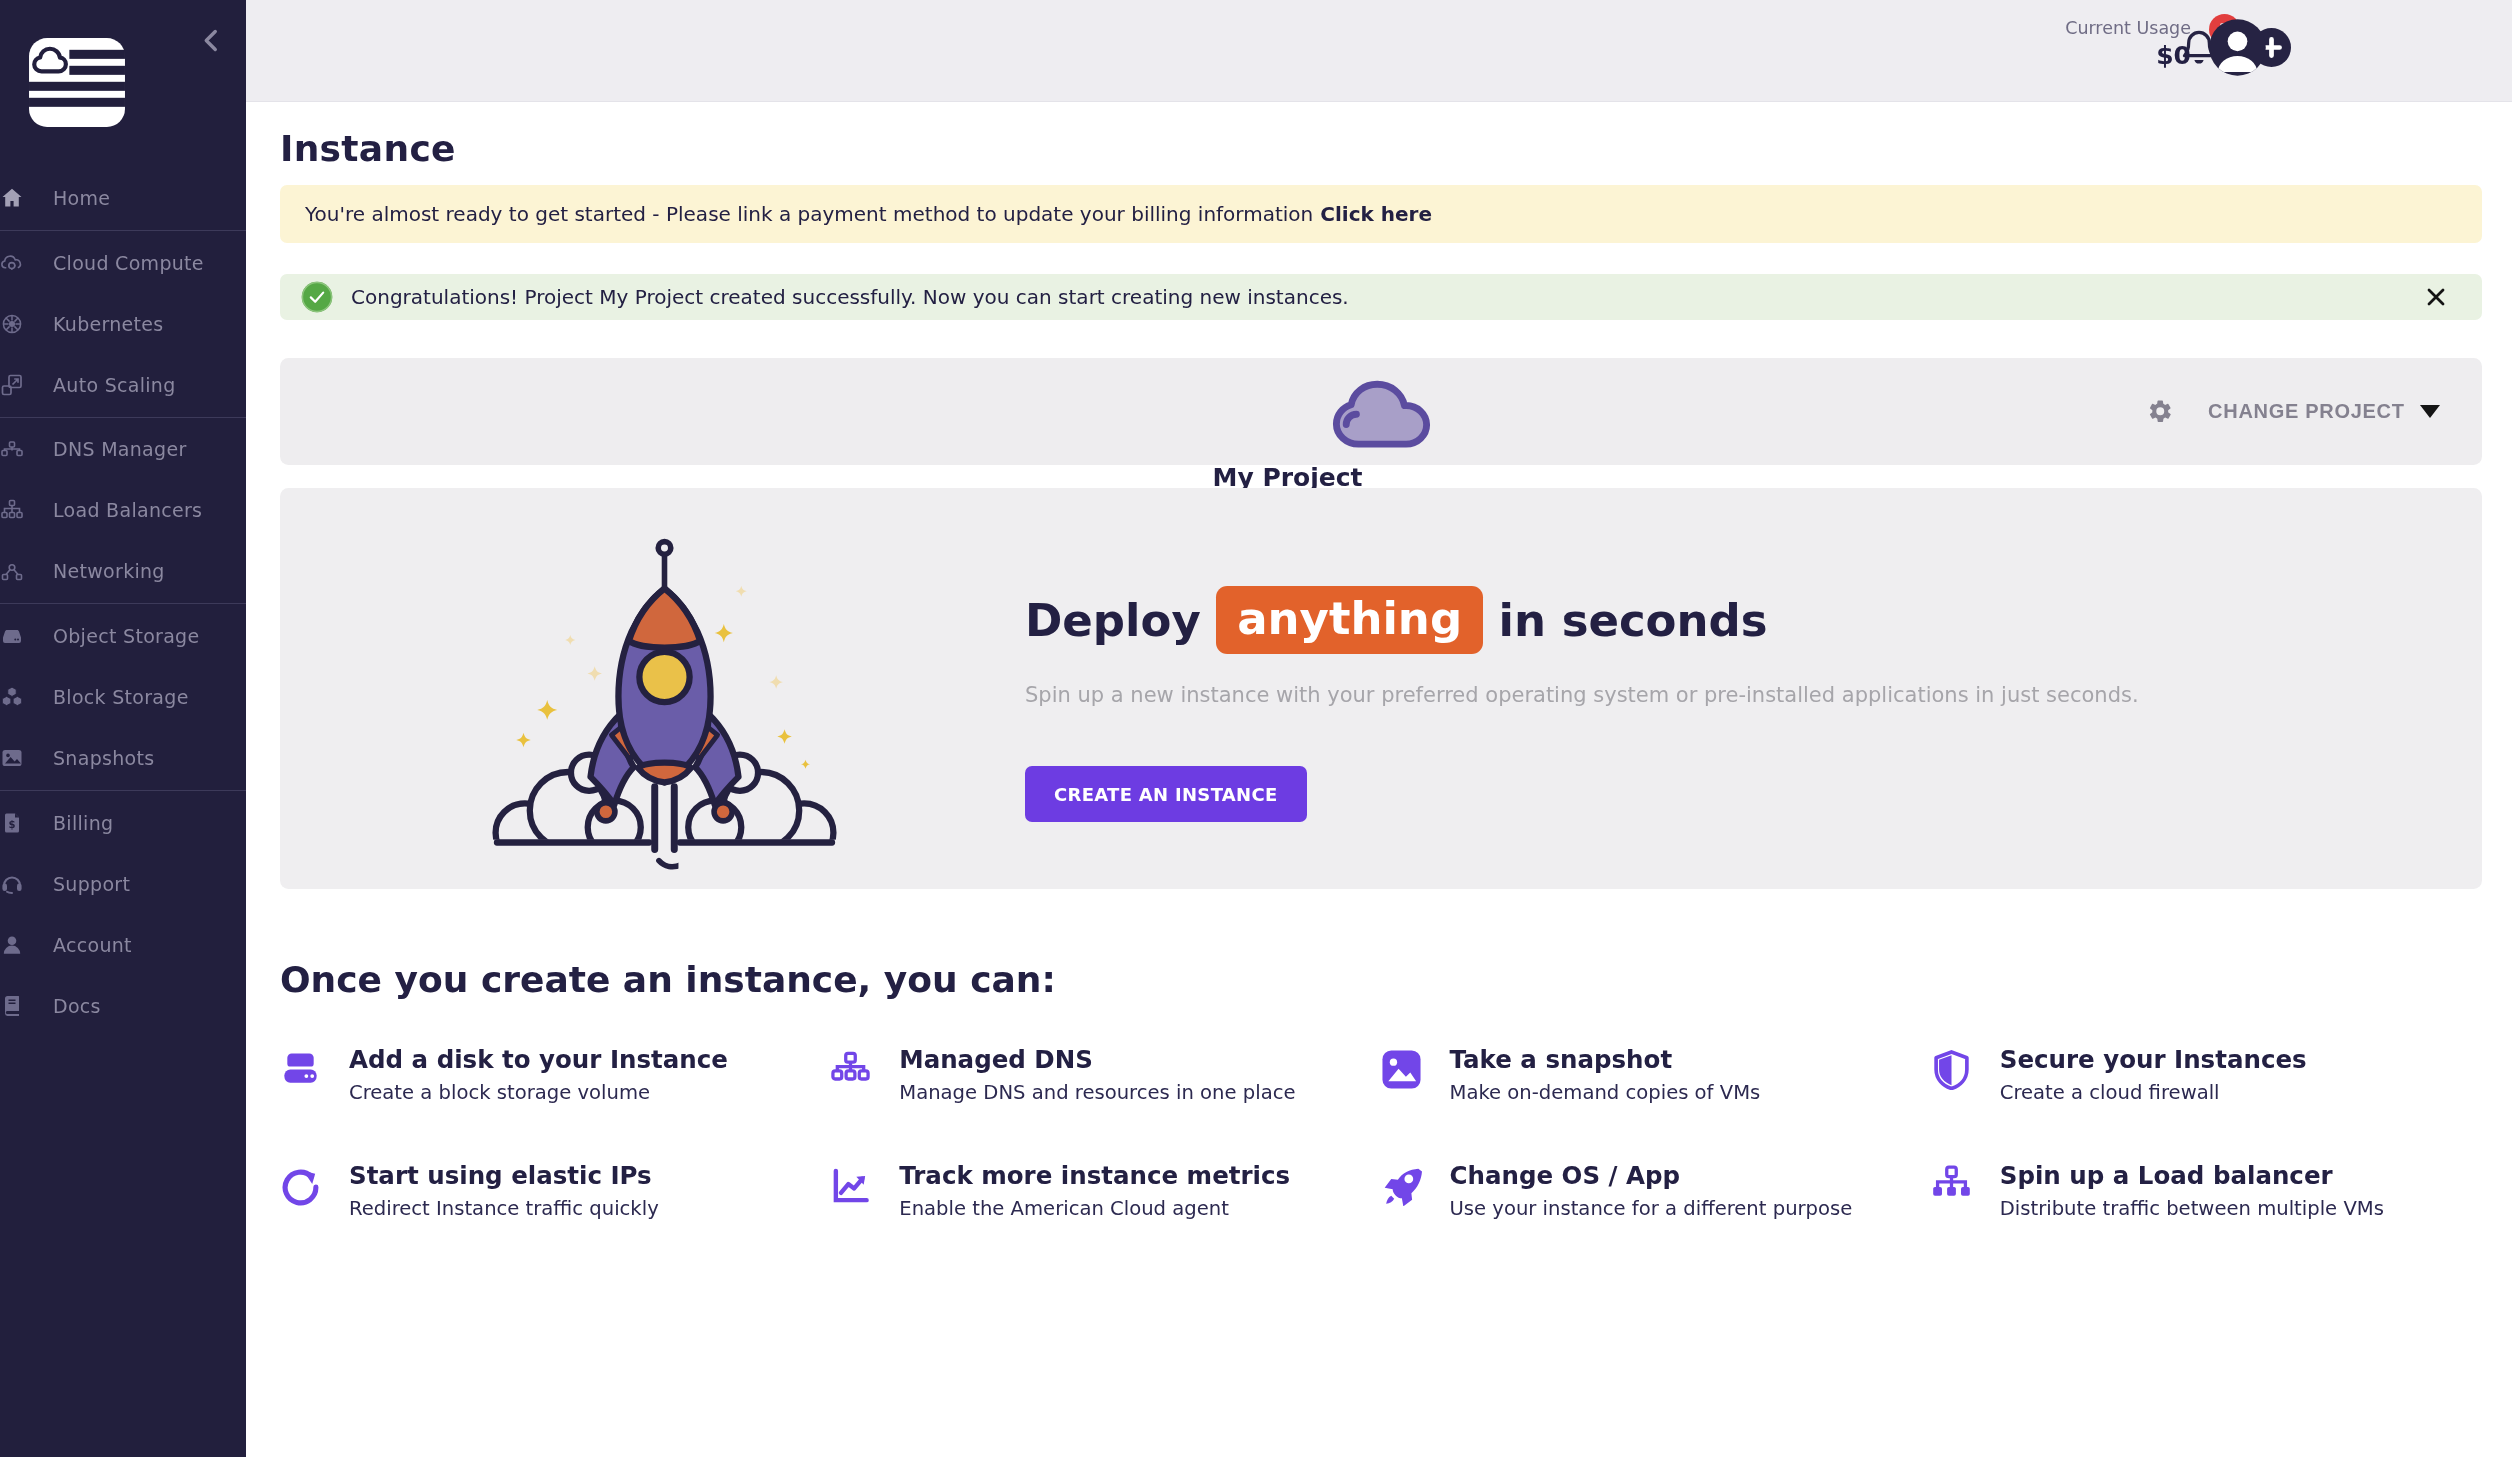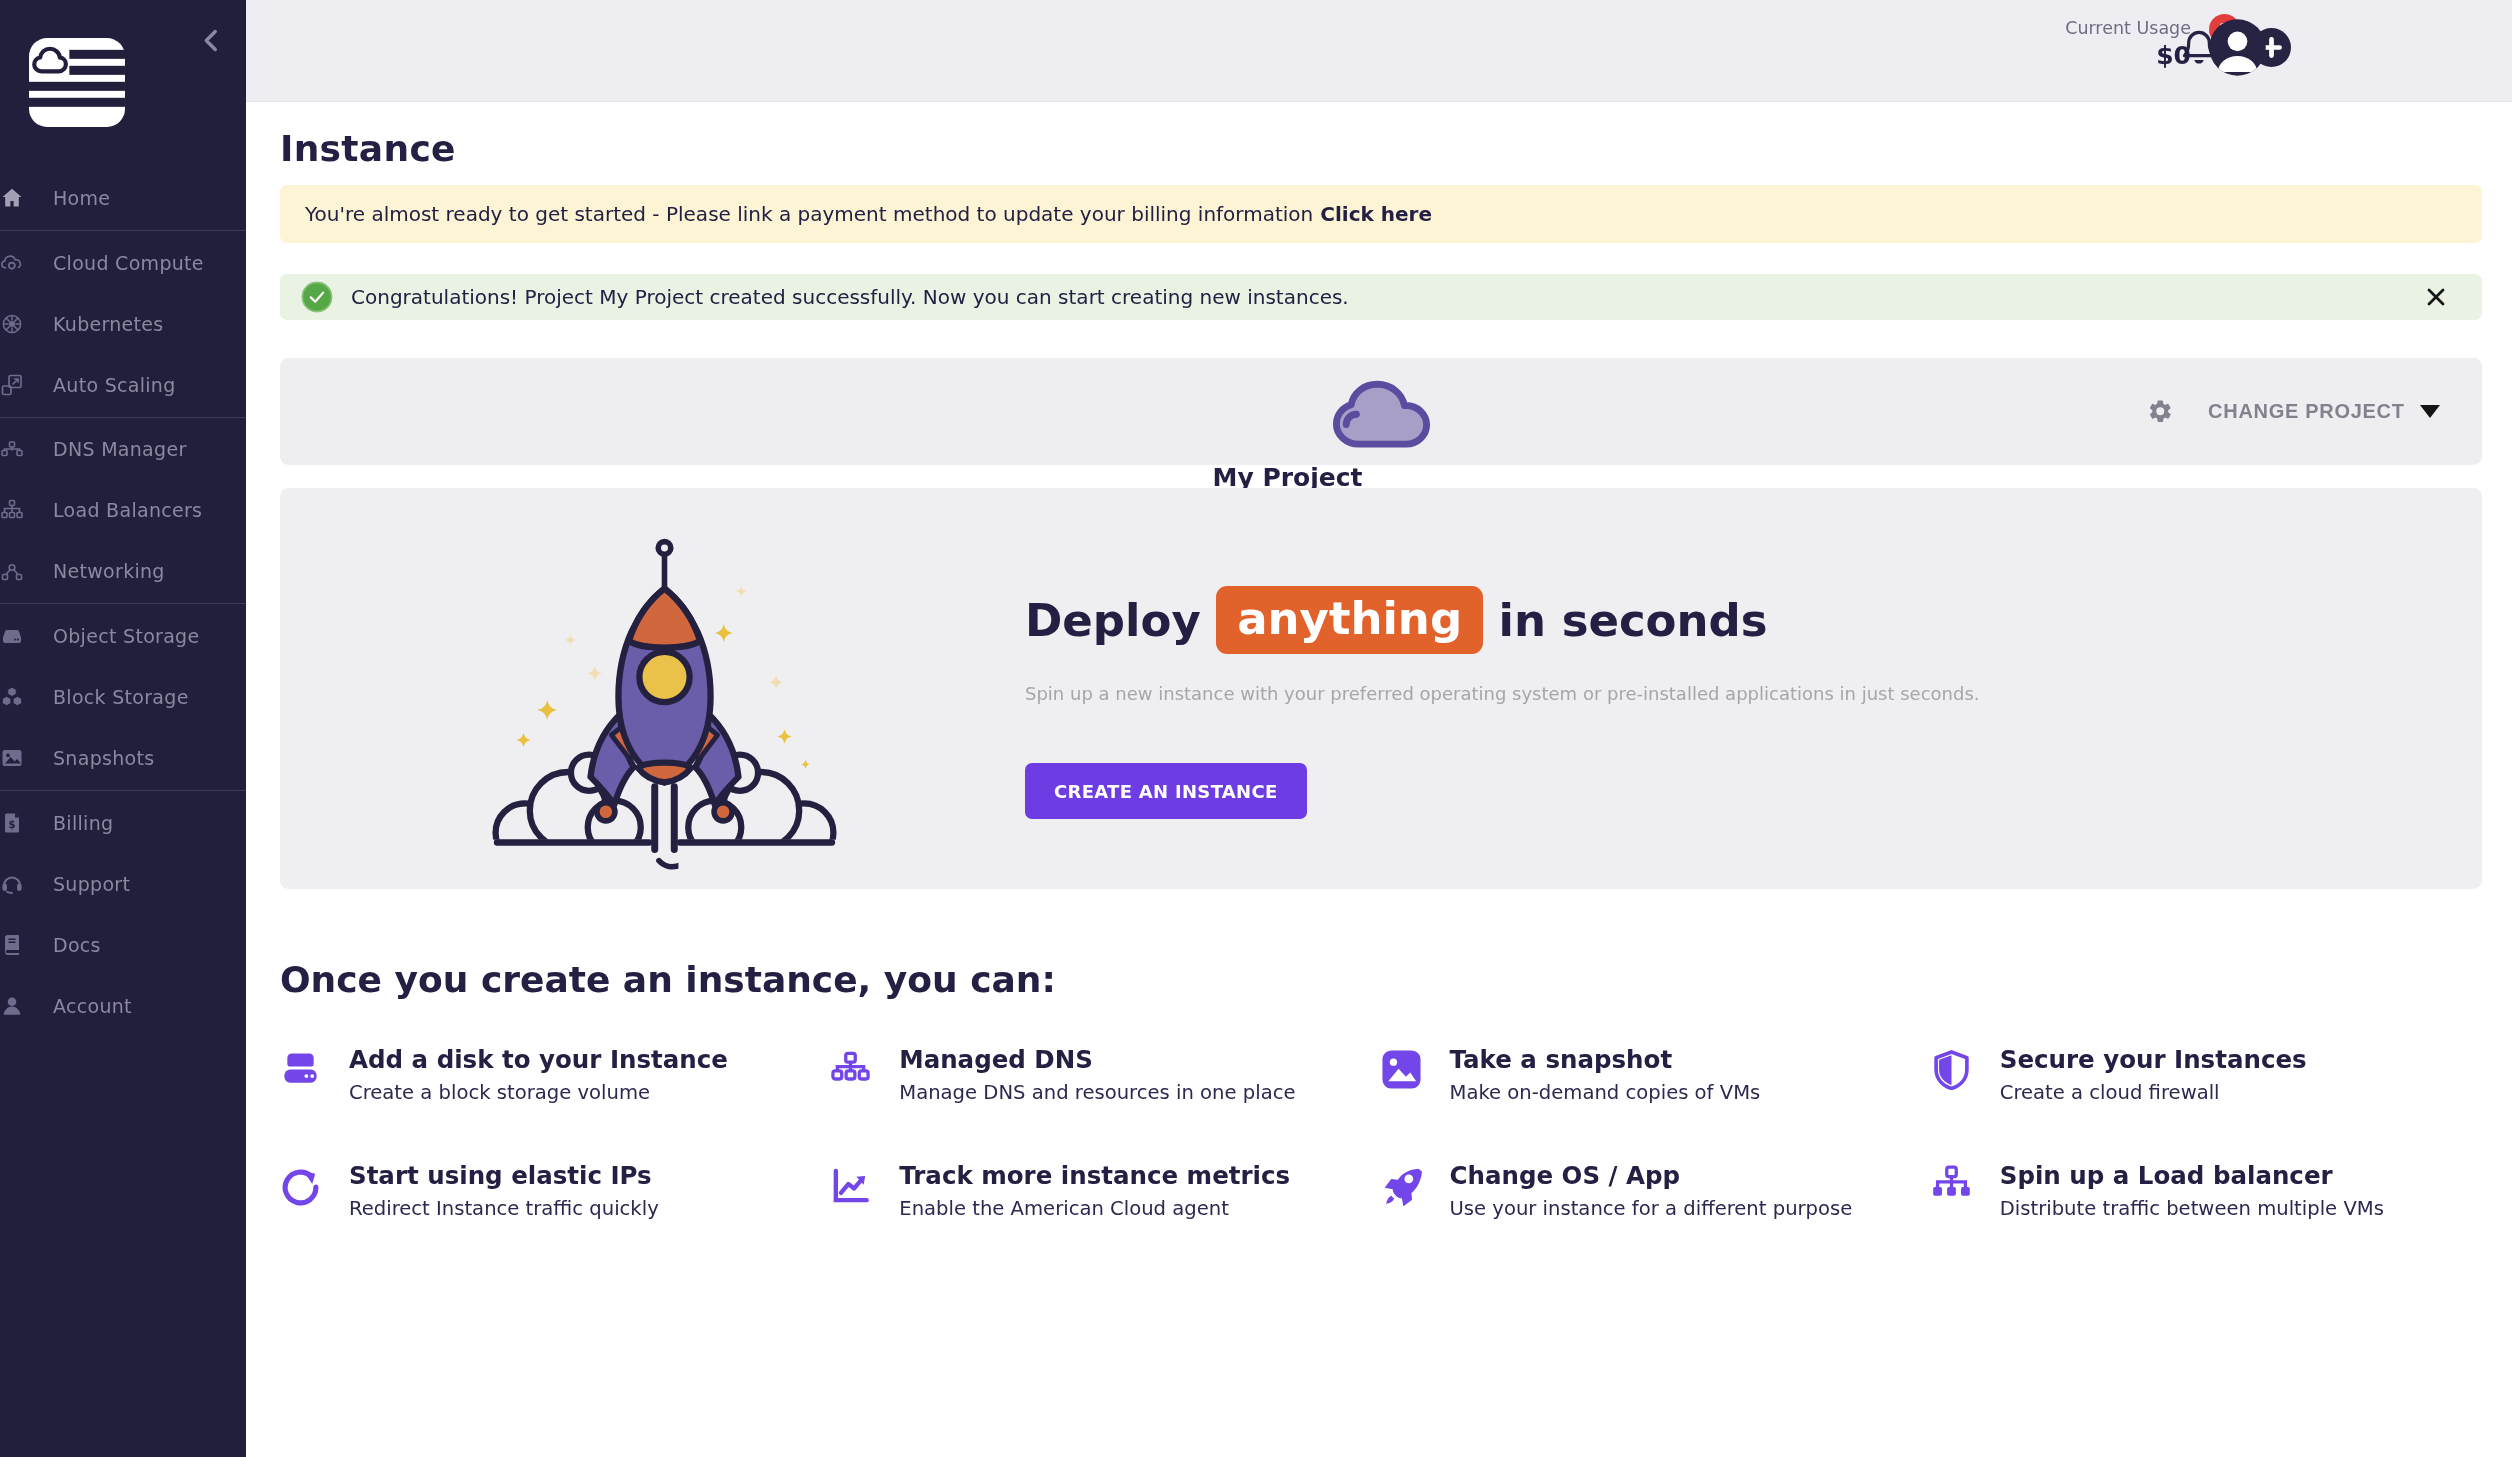--- a/index.html
+++ b/index.html
@@ -51,21 +51,21 @@
   .gear { width:26.5px; height:26.5px; cursor:pointer; }
   .chg-btn { display:flex; align-items:center; gap:15.4px; cursor:pointer; background:none; border:none; }
   .chg-lbl { font-size:20px; font-weight:bold; color:#84818f; letter-spacing:0.7px; }
   .caret { width:0; height:0; border-left:10.5px solid transparent; border-right:10.5px solid transparent; border-top:13.3px solid #141414; }
 
   .hero { margin-top:23px; background:#efeef0; border-radius:8.4px; height:401px; position:relative; }
   .rocket-art { position:absolute; left:203px; top:39px; width:363px; height:349px; }
   .hero-text { position:absolute; left:745px; top:98px; width:1327px; }
   .hero-h { font-size:45px; font-weight:bold; color:#232043; display:flex; align-items:center; }
   .hl { background:#e2622b; color:#fff; border-radius:11.2px; padding:5.6px 21px 9.8px 21px; margin:0 15.4px; }
-  .hero-sub { margin-top:29px; font-size:18px; color:#a6a5aa; }
+  .hero-sub { margin-top:29px; font-size:21px; color:#a6a5aa; }
   .cta { margin-top:59px; background:#6d3ce2; color:#fff; border:none; border-radius:7px;
     height:56px; padding:0 29px; font-size:18px; font-weight:bold; letter-spacing:0.3px; cursor:pointer;
     font-family:"DejaVu Sans","Liberation Sans",sans-serif; }
 
   .feat-head { margin-top:70px; font-size:36px; font-weight:bold; color:#232043; }
   .feat-grid { margin-top:45px; display:grid; grid-template-columns:repeat(4,1fr); row-gap:57px; width:2201px; }
   .feat { display:flex; align-items:flex-start; }
   .f-ic { width:41px; height:41px; flex:0 0 41px; margin-top:4.2px; }
   .f-txt { margin-left:28px; }
   .f-title { font-size:24.5px; font-weight:bold; color:#232043; }
@@ -195,31 +195,31 @@
         <svg class="ic" viewBox="0 0 24 24">
           <path d="M4 13.5a8 8 0 0 1 16 0" fill="none" stroke="#6e6b8c" stroke-width="2.2"></path>
           <rect x="2.4" y="11.5" width="4.6" height="7.4" rx="2.2" fill="#6e6b8c"></rect>
           <rect x="17" y="11.5" width="4.6" height="7.4" rx="2.2" fill="#6e6b8c"></rect>
           <path d="M7 19.8c1.6 1.2 3.2 1.2 5 1.2" fill="none" stroke="#6e6b8c" stroke-width="2" stroke-linecap="round"></path>
         </svg>
         <span class="lbl">Support</span>
       </div>
       <div class="nav-item">
         <svg class="ic" viewBox="0 0 24 24">
+          <circle cx="12" cy="7.8" r="4.3" fill="#6e6b8c"></circle>
+          <path d="M3.8 20.8a8.2 8.2 0 0 1 16.4 0z" fill="#6e6b8c"></path>
+        </svg>
+        <span class="lbl">Account</span>
+      </div>
+      <div class="nav-item">
+        <svg class="ic" viewBox="0 0 24 24">
           <path d="M5 4.6A2.6 2.6 0 0 1 7.6 2H18.5a.5.5 0 0 1 .5.5v14.6H7.4c-.9 0-1.6.6-1.6 1.5s.7 1.5 1.6 1.5H19V22H7.5A2.7 2.7 0 0 1 5 19.3z" fill="#6e6b8c"></path>
           <path d="M8.5 6.2h7M8.5 9.2h7" stroke="#221f3d" stroke-width="1.5"></path>
         </svg>
         <span class="lbl">Docs</span>
-      </div>
-      <div class="nav-item">
-        <svg class="ic" viewBox="0 0 24 24">
-          <circle cx="12" cy="7.8" r="4.3" fill="#6e6b8c"></circle>
-          <path d="M3.8 20.8a8.2 8.2 0 0 1 16.4 0z" fill="#6e6b8c"></path>
-        </svg>
-        <span class="lbl">Account</span>
       </div>
     </div>
   </div>
 </div>
 
 <div class="topbar">
   <div class="bell-wrap">
     <svg viewBox="0 0 28 30" width="38" height="41">
       <path d="M14 3.2a7.6 7.6 0 0 0-7.6 7.6c0 6.2-1.8 7.8-3.1 9.5h21.4c-1.3-1.7-3.1-3.3-3.1-9.5A7.6 7.6 0 0 0 14 3.2z" fill="none" stroke="#262343" stroke-width="2.4" stroke-linejoin="round"></path>
       <path d="M10.6 23.4a3.5 3.5 0 0 0 6.8 0z" fill="#262343"></path>

